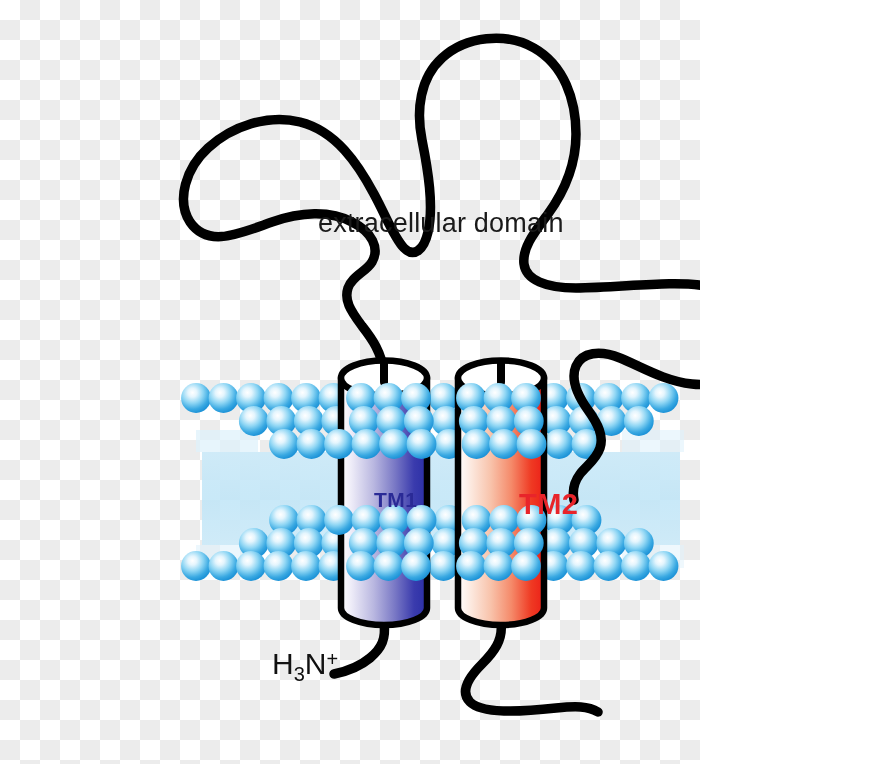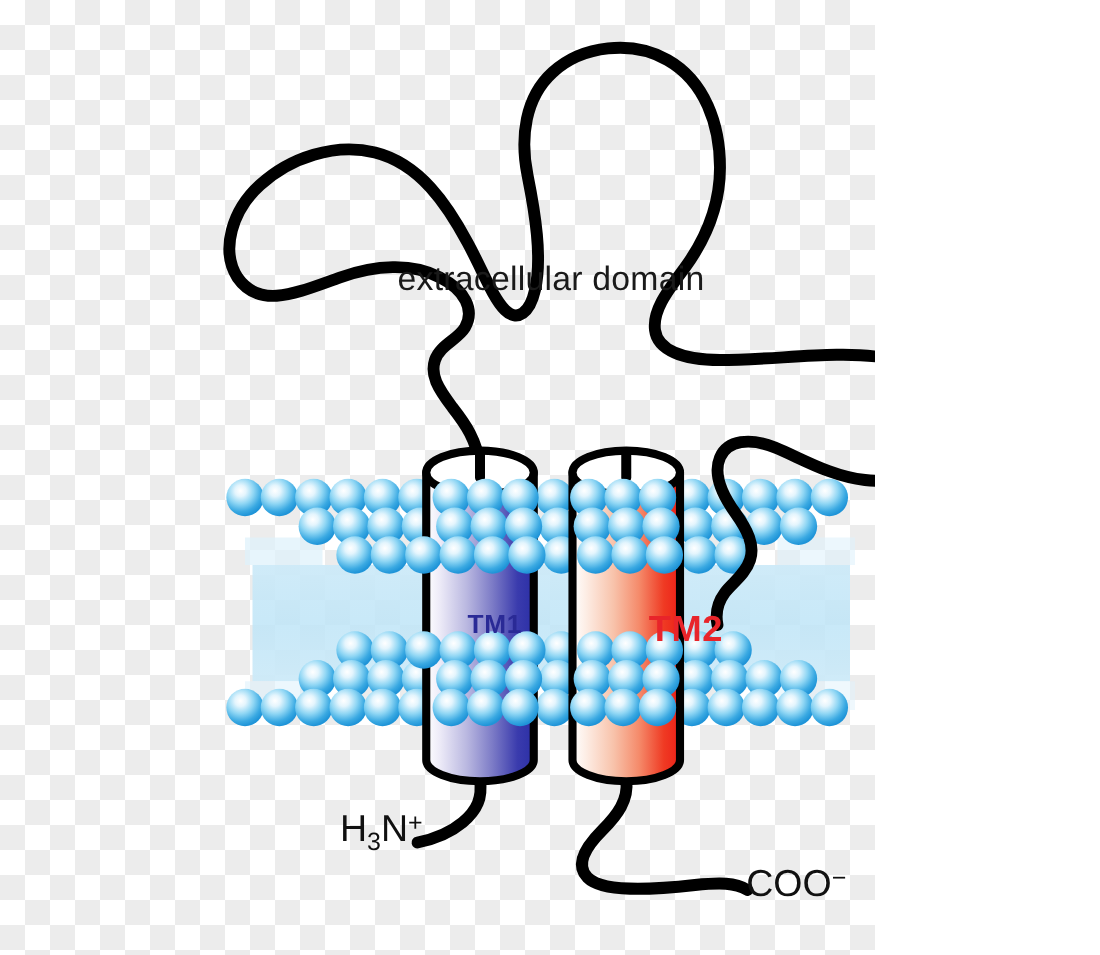--- a/index.html
+++ b/index.html
@@ -297,15 +297,14 @@
   </svg>
 
   <div class="lbl" id="lbl-extracellular">extracellular domain</div>
 
   <div class="lbl" id="lbl-tm1">TM1</div>
 
   <div class="lbl" id="lbl-tm2">TM2</div>
 
   <div class="lbl" id="lbl-nterm"><span>H</span><span class="sub">3</span><span>N</span><span class="sup">+</span></div>
 
-  <div class="lbl" id="lbl-cterm"><span>COO</span><span class="sup">−</span></div>
 
 </div>
 
 </body></html>

